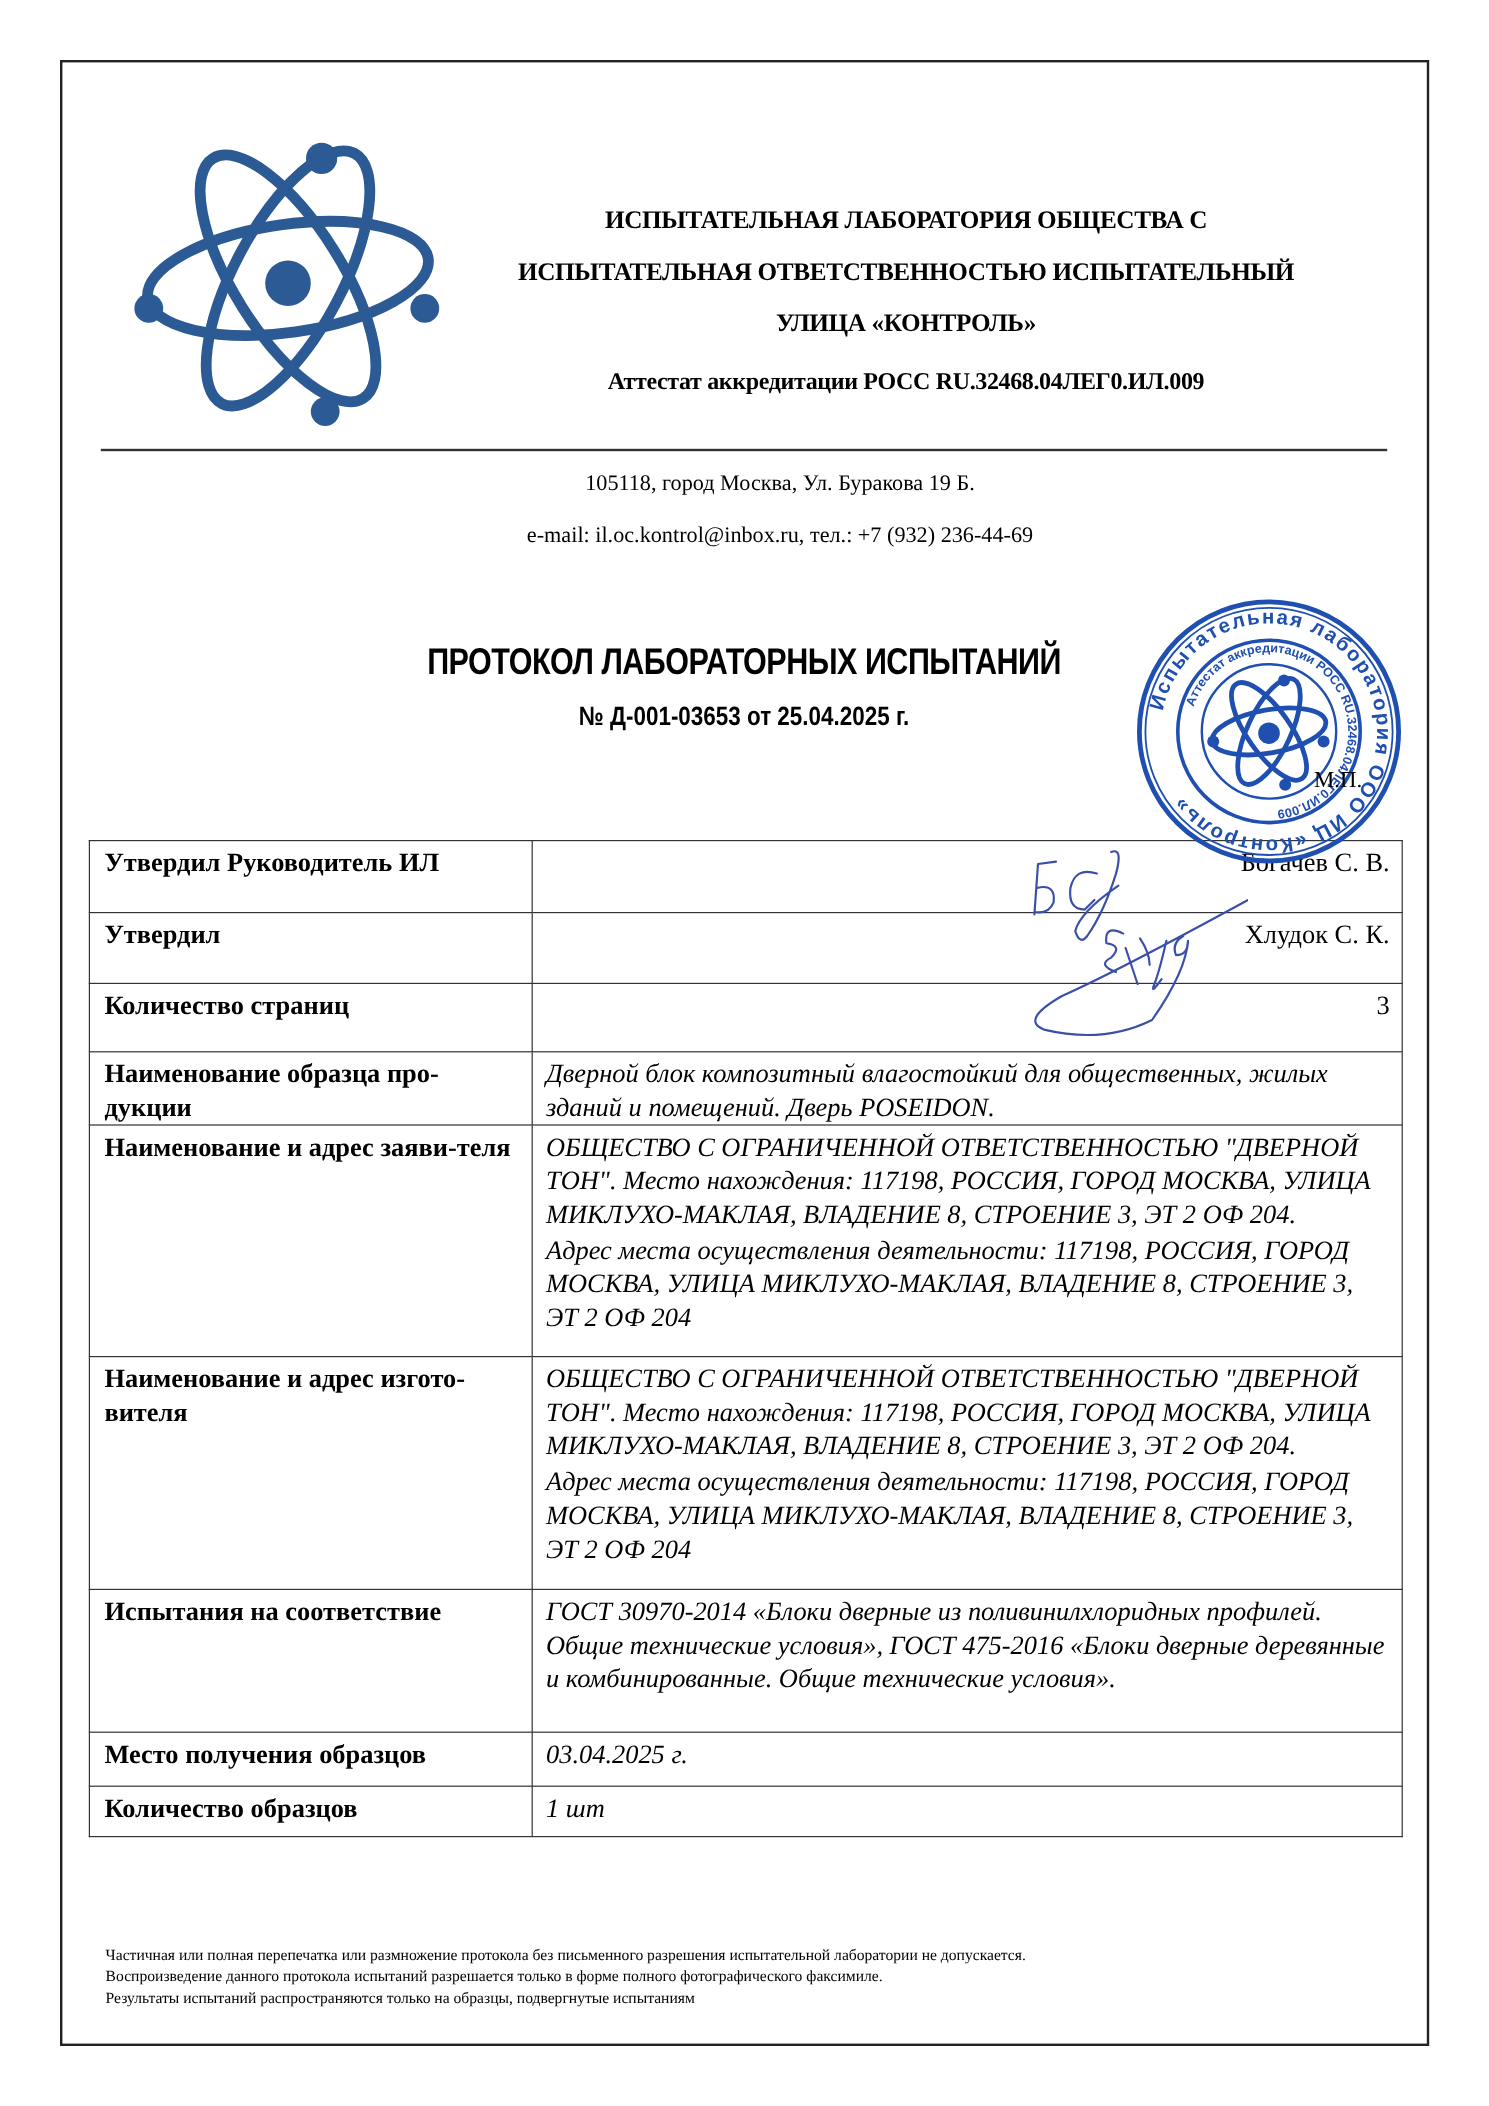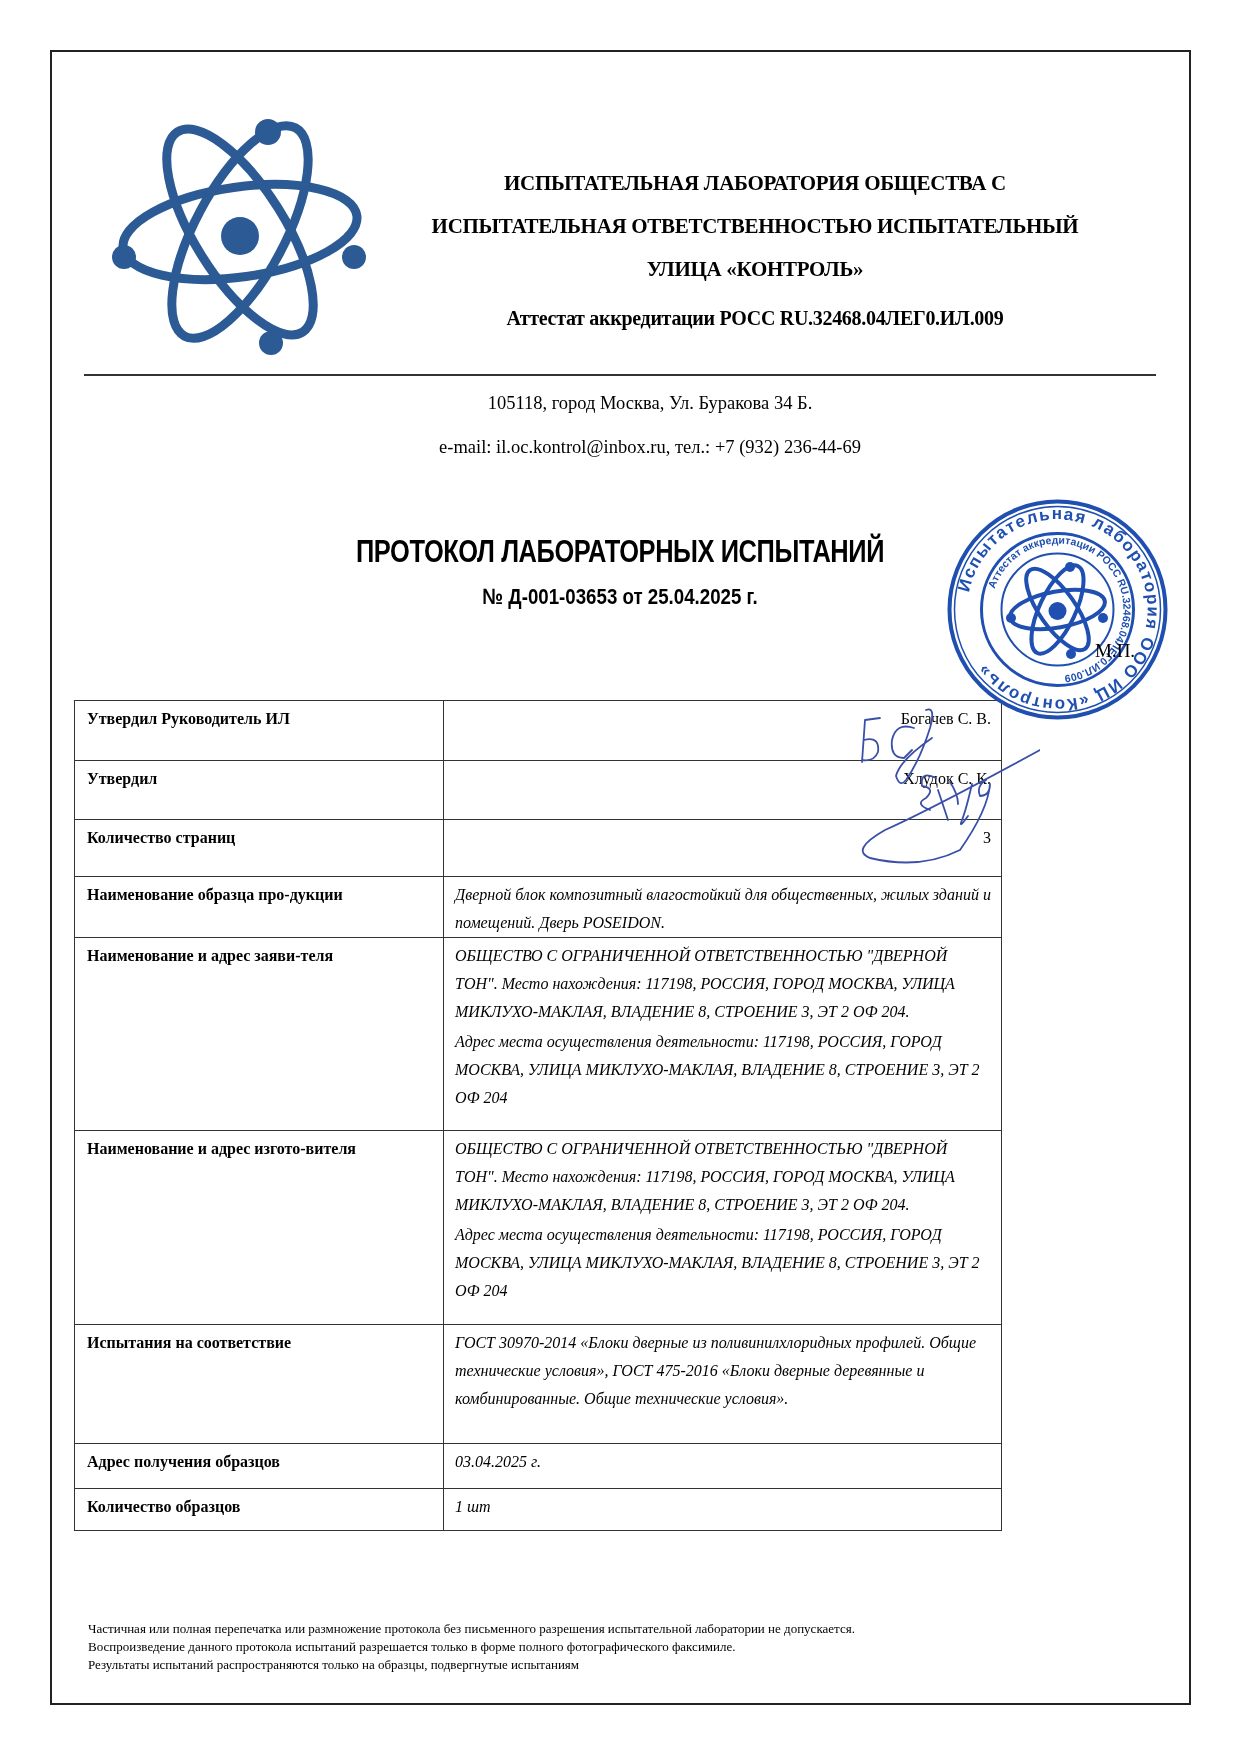--- a/index.html
+++ b/index.html
@@ -40,22 +40,22 @@
       font-family: "Liberation Sans", sans-serif; font-weight: bold; font-size: 22px;
       transform: scaleX(0.85); transform-origin: center; white-space: nowrap;
     }
 
     .stamp { position: absolute; left: 945px; top: 497px; width: 225px; height: 225px; }
     .stamp-mp {
       position: absolute; left: 1095px; top: 640px; font-size: 19px; white-space: nowrap;
     }
 
     .info-table {
-      position: absolute; left: 74px; top: 700px; width: 928px;
-      border-collapse: collapse; font-size: 16px;
+      position: absolute; left: 74px; top: 700px; width: 1095px;
+      border-collapse: collapse; font-size: 22px;
     }
     .info-table td { border: 1.5px solid #333; vertical-align: top; }
     .info-table td.label {
       width: 369px; padding: 4px 10px 0 12px; font-weight: bold; line-height: 28px;
     }
     .info-table td.value {
       padding: 4px 10px 0 11px; font-style: italic; line-height: 28px;
     }
     .info-table td.value.right { text-align: right; font-style: normal; }
     .info-table td.value .sub { margin-top: 2px; }
@@ -92,21 +92,21 @@
 <div class="org-block">
   <div class="org-line">ИСПЫТАТЕЛЬНАЯ ЛАБОРАТОРИЯ ОБЩЕСТВА С</div>
   <div class="org-line">ИСПЫТАТЕЛЬНАЯ ОТВЕТСТВЕННОСТЬЮ ИСПЫТАТЕЛЬНЫЙ</div>
   <div class="org-line">УЛИЦА «КОНТРОЛЬ»</div>
   <div class="org-line accr">Аттестат аккредитации РОСС RU.32468.04ЛЕГ0.ИЛ.009</div>
 </div>
 
 <div class="hr-rule"></div>
 
 <div class="contact">
-  <div>105118, город Москва, Ул. Буракова 34 Б.</div>
+  <div>105118, город Москва, Ул. Буракова 19 Б.</div>
   <div>e-mail: il.oc.kontrol@inbox.ru, тел.: +7 (932) 236-44-69</div>
 </div>
 
 <div class="proto-title">ПРОТОКОЛ ЛАБОРАТОРНЫХ ИСПЫТАНИЙ</div>
 <div class="proto-number">№ Д-001-03653 от 25.04.2025 г.</div>
 
 <table class="info-table">
   <tbody>
       <tr style="height:60px">
     <td class="label">Утвердил Руководитель ИЛ</td>
@@ -136,21 +136,21 @@
     <td class="value">
       <div>ОБЩЕСТВО С ОГРАНИЧЕННОЙ ОТВЕТСТВЕННОСТЬЮ "ДВЕРНОЙ ТОН". Место нахождения: 117198, РОССИЯ, ГОРОД МОСКВА, УЛИЦА МИКЛУХО-МАКЛАЯ, ВЛАДЕНИЕ 8, СТРОЕНИЕ 3, ЭТ 2 ОФ 204.</div>
       <div class="sub">Адрес места осуществления деятельности: 117198, РОССИЯ, ГОРОД МОСКВА, УЛИЦА МИКЛУХО-МАКЛАЯ, ВЛАДЕНИЕ 8, СТРОЕНИЕ 3, ЭТ 2 ОФ 204</div>
     </td>
   </tr>
   <tr style="height:119px">
     <td class="label">Испытания на соответствие</td>
     <td class="value">ГОСТ 30970-2014 «Блоки дверные из поливинилхлоридных профилей. Общие технические условия», ГОСТ 475-2016 «Блоки дверные деревянные и комбинированные. Общие технические условия».</td>
   </tr>
   <tr style="height:45px">
-    <td class="label">Адрес получения образцов</td>
+    <td class="label">Место получения образцов</td>
     <td class="value">03.04.2025 г.</td>
   </tr>
   <tr style="height:42px">
     <td class="label">Количество образцов</td>
     <td class="value">1 шт</td>
   </tr>
 </tbody>
   </table>
 
 <div class="stamp">

